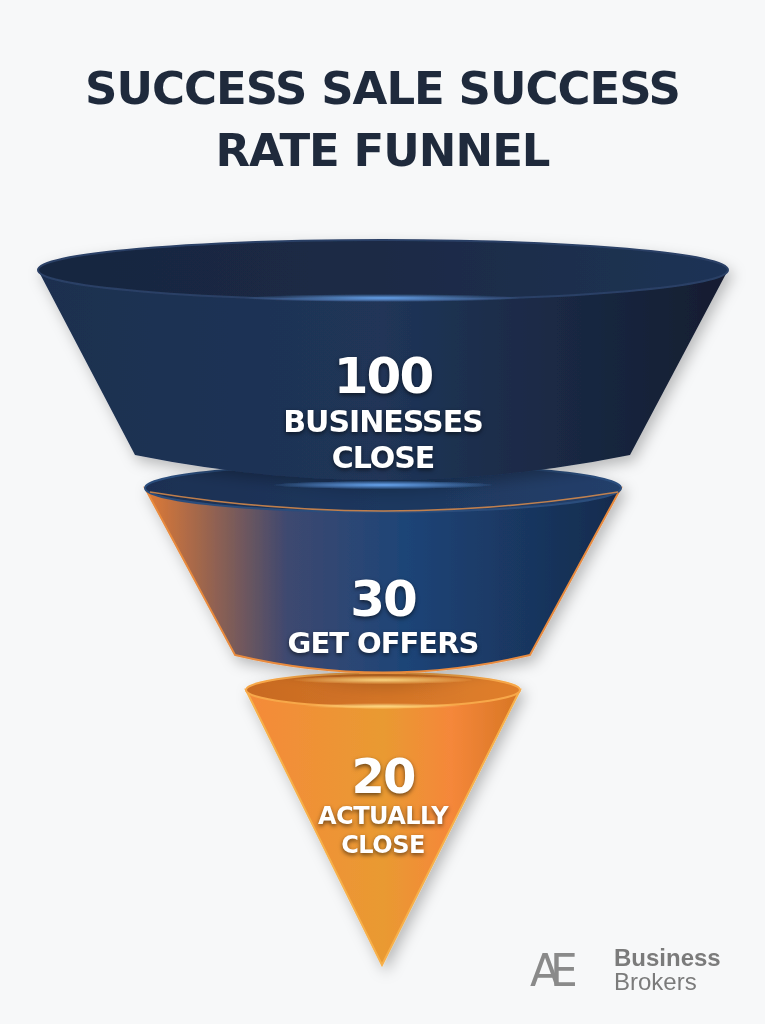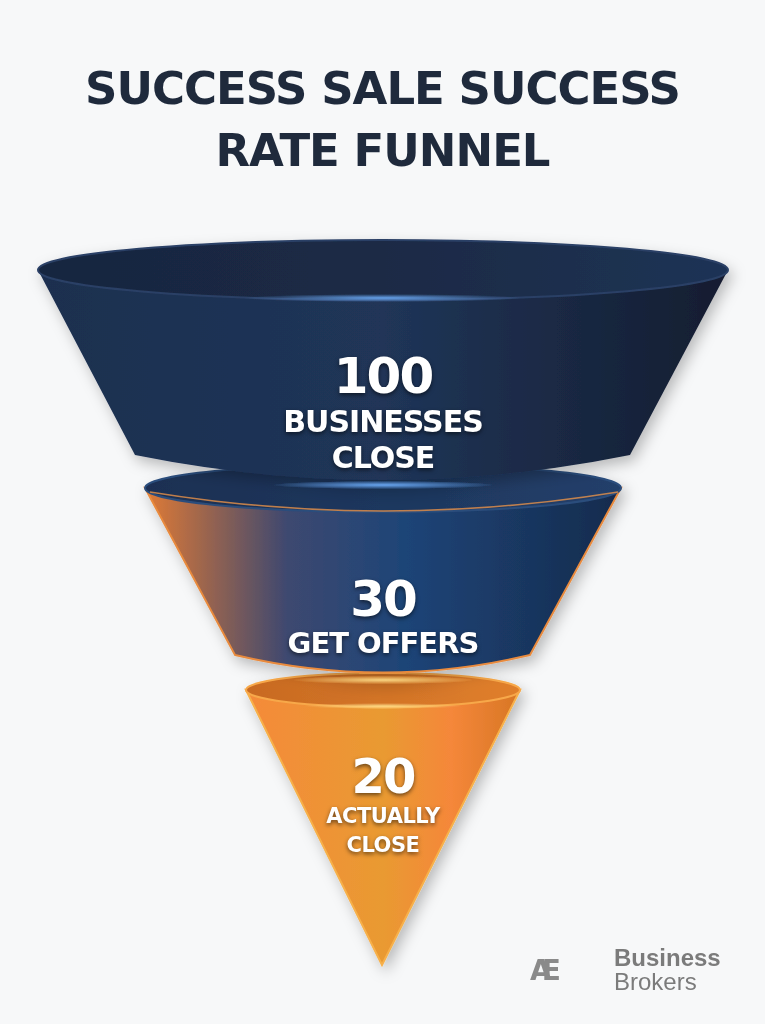--- a/index.html
+++ b/index.html
@@ -25,26 +25,26 @@
     .label .num { display: block; }
     .label .txt { display: block; }
     .l1 { left: 183px; top: 328px; }
     .l1 .num { font-size: 50px; line-height: 56px; letter-spacing: -2px; }
     .l1 .txt { font-size: 30px; line-height: 36px; letter-spacing: -1px; }
     .l2 { left: 183px; top: 552px; }
     .l2 .num { font-size: 50px; line-height: 54px; letter-spacing: -2px; }
     .l2 .txt { font-size: 29px; line-height: 34px; letter-spacing: -1px; text-align: center; }
     .l3 { left: 183px; top: 730px; }
     .l3 .num { font-size: 48px; line-height: 52px; letter-spacing: -2px; }
-    .l3 .txt { font-size: 21px; line-height: 29px; letter-spacing: -0.5px; }
+    .l3 .txt { font-size: 24px; line-height: 29px; letter-spacing: -0.5px; }
     .logo {
       position: absolute; left: 530px; top: 944px; width: 210px; height: 50px;
     }
     .logo-mark {
-      position: absolute; left: 0; top: 4px; font-size: 28px; font-weight: 700;
+      position: absolute; left: 0; top: 4px; font-size: 44px; font-weight: 400;
       font-family: "DejaVu Sans", sans-serif; letter-spacing: -10px; color: #8a8a8a;
       line-height: 46px;
     }
     .logo-line1, .logo-line2 {
       position: absolute; left: 84px; font-family: "Liberation Sans", sans-serif;
       color: #7b7b7b; font-size: 24px; line-height: 24px;
     }
     .logo-line1 { top: 2px; font-weight: bold; }
     .logo-line2 { top: 26px; }
   </style>

